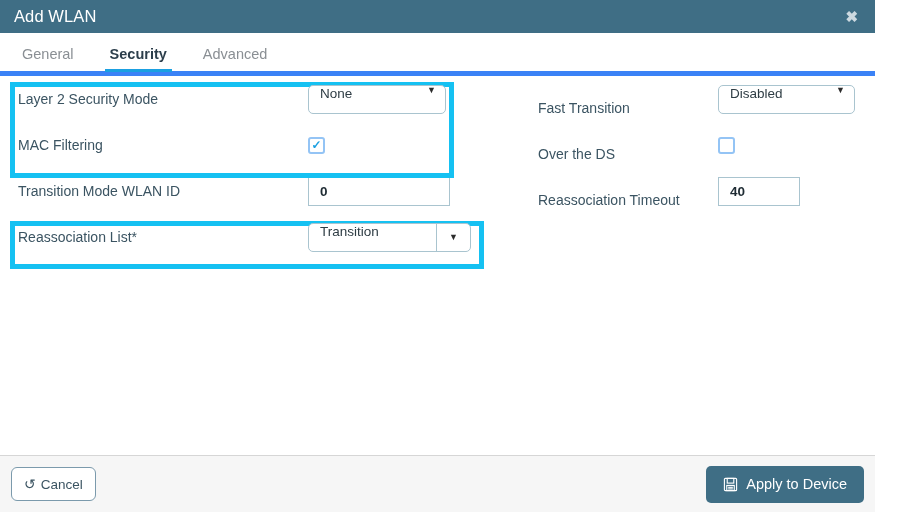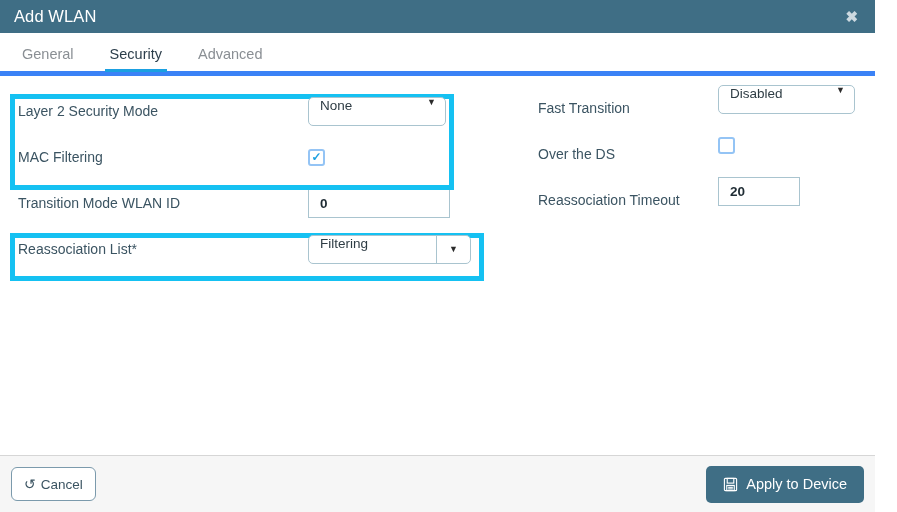--- a/index.html
+++ b/index.html
@@ -60,21 +60,21 @@
     font-size: 14.5px;
     color: #8a8f94;
     padding: 0 2px 9px 2px;
     margin-right: 32px;
     cursor: pointer;
     position: relative;
     white-space: nowrap;
   }
   .tab.active {
     color: #2c3e4b;
-    font-weight: normal;
+    font-weight: bold;
   }
   .tab.active::after {
     content: "";
     position: absolute;
     left: -3px;
     right: -3px;
     bottom: -1px;
     height: 3px;
     background: #1ba0e1;
   }
@@ -96,21 +96,21 @@
 
   
   .form-area {
     flex: 1 1 auto;
     position: relative;
     padding: 0;
   }
   .col-left {
     position: absolute;
     left: 0;
-    top: 12px;
+    top: 0;
     width: 500px;
   }
   .col-right {
     position: absolute;
     left: 520px;
     top: 0;
     width: 360px;
   }
 
   .row {
@@ -299,21 +299,21 @@
       </div>
 
       <div class="row">
         <div class="label">Transition Mode WLAN ID</div>
         <div class="textinput inp-w140">0</div>
       </div>
 
       <div class="row">
         <div class="label">Reassociation List*</div>
         <div class="select sep sel-w160">
-          <span>Filtering</span>
+          <span>Transition</span>
           <span class="caret-box">▼</span>
         </div>
       </div>
 
     </div>
 
     <div class="col-right">
 
       <div class="row">
         <div class="label">Fast Transition</div>
@@ -323,21 +323,21 @@
         </div>
       </div>
 
       <div class="row">
         <div class="label">Over the DS</div>
         <div class="checkbox"></div>
       </div>
 
       <div class="row">
         <div class="label">Reassociation Timeout</div>
-        <div class="textinput inp-rt">20</div>
+        <div class="textinput inp-rt">40</div>
       </div>
 
     </div>
 
   </div>
 
   <div class="footer">
     <div class="btn-cancel">
       <span class="icon-undo">↺</span>
       <span>Cancel</span>

